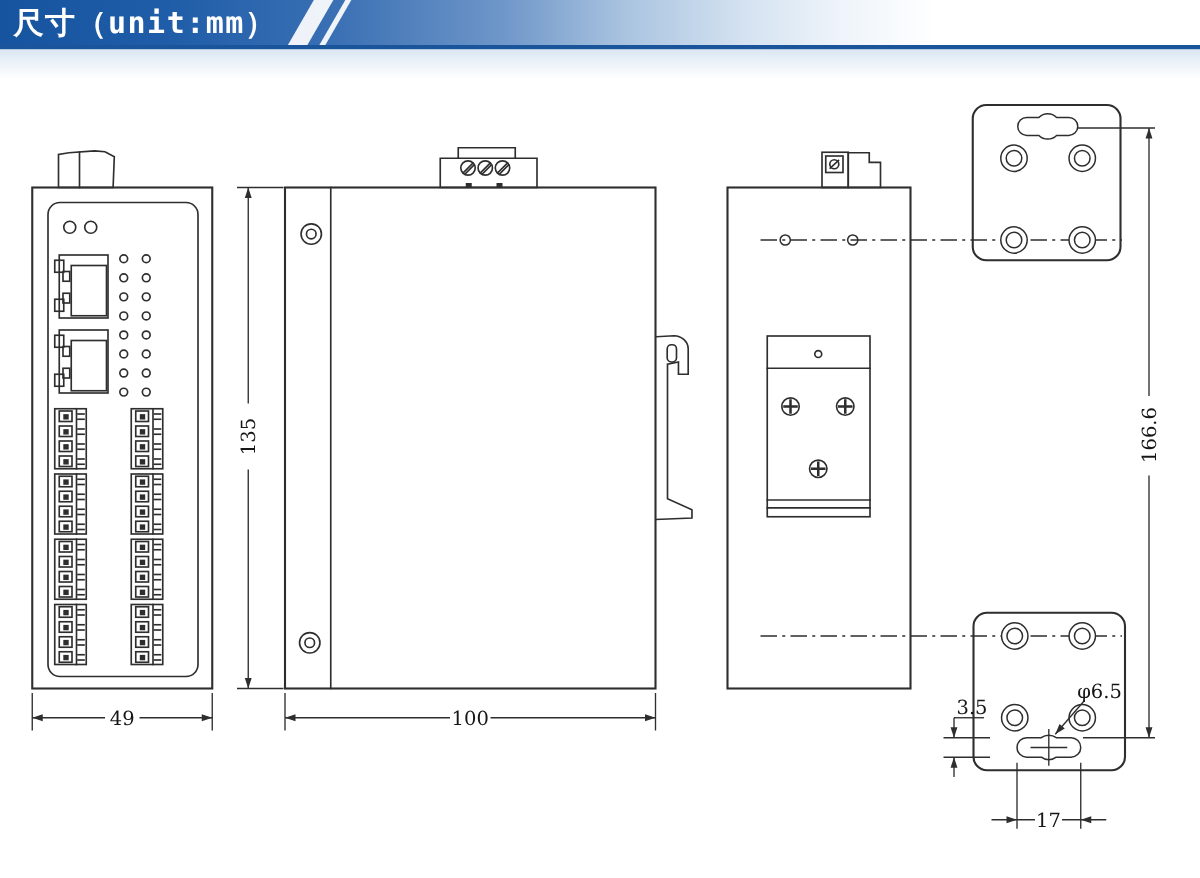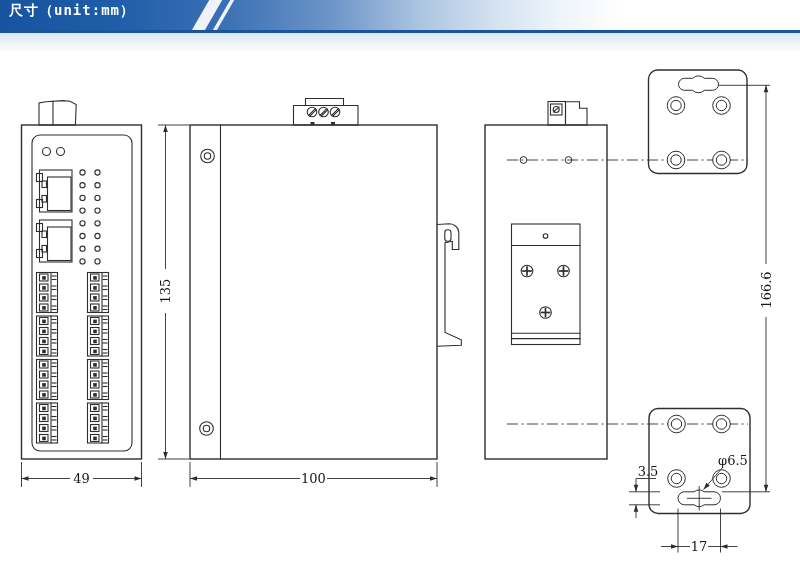--- a/index.html
+++ b/index.html
@@ -6,21 +6,21 @@
   body{width:800px;height:585px;background:#ffffff;position:relative;overflow:hidden;
        font-family:"Liberation Sans", sans-serif;}
   
   .banner{position:absolute;left:0;top:0;width:800px;height:30px;overflow:hidden;
     background:linear-gradient(90deg,#17549f 0%,#1f5da8 14%,#3a70b4 28%,#6f97c9 42%,
                #a9c3e0 52%,#d4e2f1 62%,#eef4fa 70%,#ffffff 78%);}
   .banner .stripe{position:absolute;top:-4px;height:40px;background:rgba(255,255,255,0.92);
     transform:skewX(-30deg);}
   .stripe.s1{left:200px;width:13px;}
   .stripe.s2{left:221px;width:4px;}
-  .banner-title{position:absolute;left:9px;top:2px;color:#ffffff;font-size:14px;
+  .banner-title{position:absolute;left:9px;top:2px;color:#ffffff;font-size:20px;
     font-weight:bold;letter-spacing:1px;
     font-family:"DejaVu Sans Mono","DejaVu Sans",monospace;white-space:nowrap;}
   .banner-underline{position:absolute;left:0;top:30px;width:800px;height:3px;background:#1a549b;}
   .banner-wash{position:absolute;left:0;top:33px;width:800px;height:20px;
     background:linear-gradient(180deg,#dbe7f3 0%,rgba(255,255,255,0) 100%);}
   
   svg{position:absolute;left:0;top:0;}
   .ln{fill:none;stroke:#2e2e2e;stroke-width:1.1;stroke-linecap:square;}
   .lnw{fill:#ffffff;stroke:#2e2e2e;stroke-width:1;}
   .thk{fill:none;stroke:#2e2e2e;stroke-width:1.4;}

